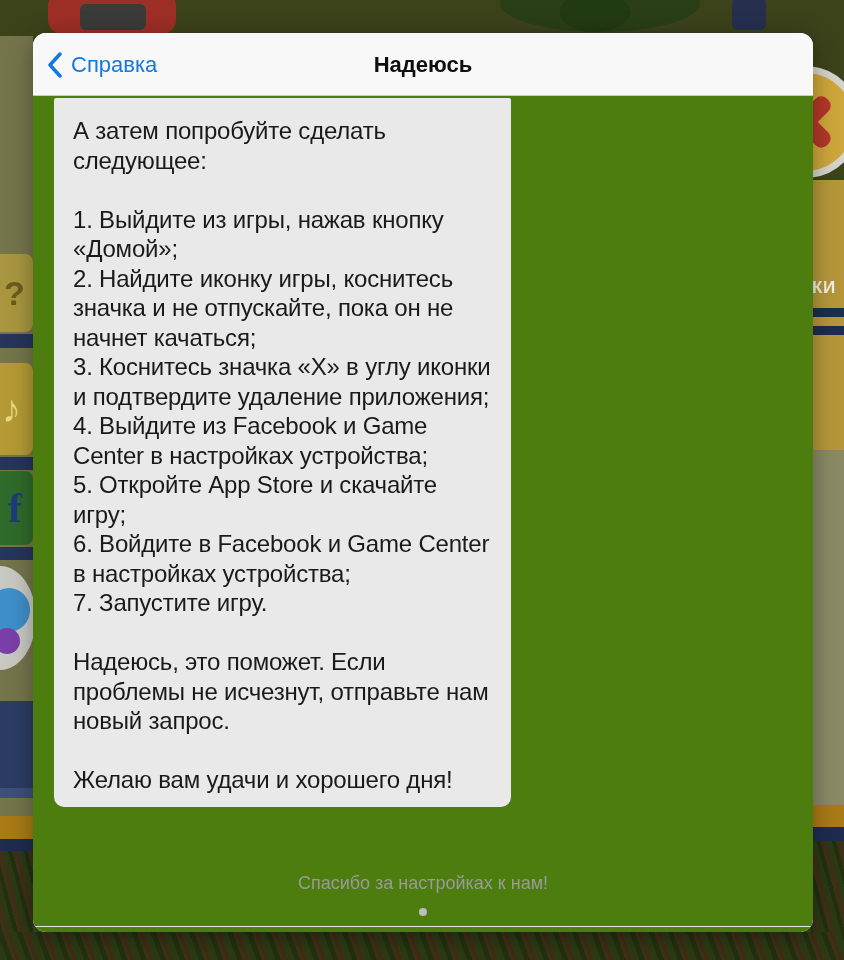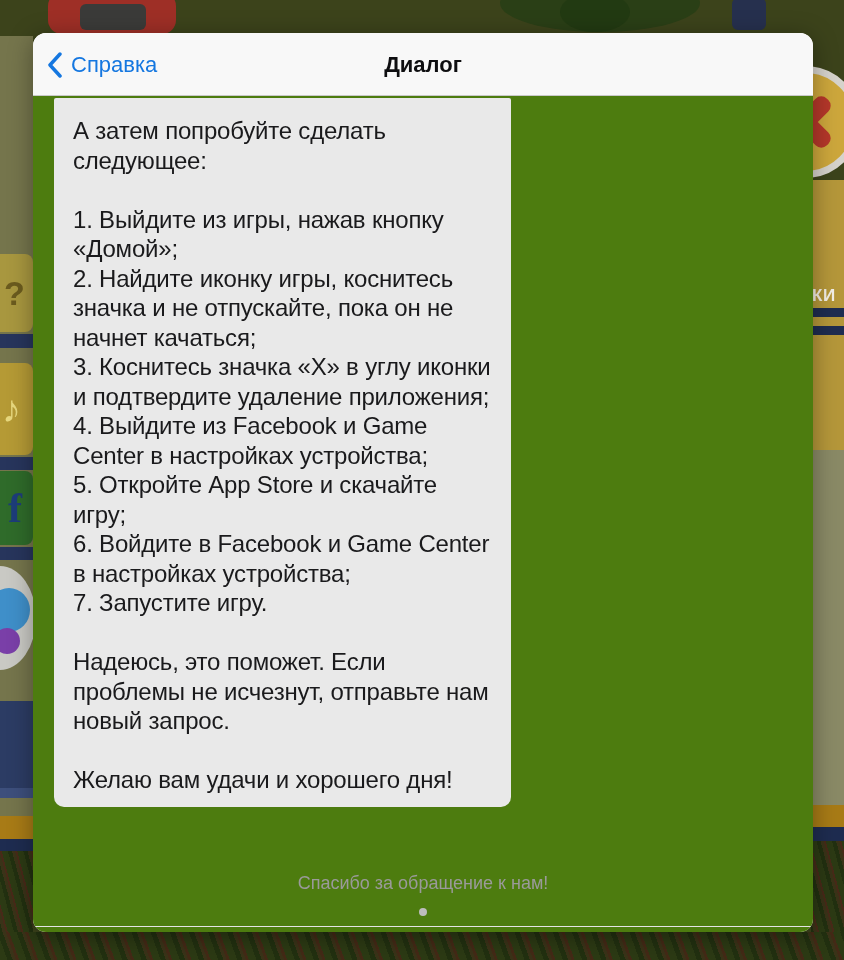--- a/index.html
+++ b/index.html
@@ -35,21 +35,21 @@
   .gold-band{position:absolute;left:0;width:33px;background:#a87b16;}
   .navy-band{position:absolute;left:0;width:33px;background:#1e2c50;}
   .foliage{position:absolute;left:0;width:33px;
     background:repeating-linear-gradient(75deg,#2c3a14 0 6px,#223010 6px 10px,#3a3318 10px 13px,#472a18 13px 15px);}
   .circle-btn{position:absolute;left:-62px;top:66px;width:112px;height:112px;border-radius:50%;
     background:#cda73c;border:7px solid #d6d3cc;box-sizing:border-box;}
   .x-bar{position:absolute;left:50%;top:50%;width:64px;height:18px;background:#b5372a;border-radius:8px;}
   .x-bar.a{transform:translate(-50%,-50%) rotate(45deg);}
   .x-bar.b{transform:translate(-50%,-50%) rotate(-45deg);}
   .right-yellow{position:absolute;left:0;top:180px;width:33px;height:270px;background:#b5973a;}
-  .right-label{position:absolute;left:1px;top:278px;width:33px;color:#f3efe6;font-size:17px;font-weight:bold;letter-spacing:.5px;margin-top:8px;}
+  .right-label{position:absolute;left:1px;top:278px;width:33px;color:#f3efe6;font-size:17px;font-weight:bold;letter-spacing:.5px;}
   .right-olive{position:absolute;left:0;top:450px;width:33px;height:355px;background:#8a8a66;}
   .bg-bottom{left:0;top:932px;width:844px;height:28px;
     background:repeating-linear-gradient(70deg,#2c3a14 0 7px,#223010 7px 12px,#3a3318 12px 15px,#432a16 15px 18px);}
   
   .modal{
     position:absolute;left:33px;top:33px;width:780px;height:899px;
     background:#ffffff;border-radius:13px;overflow:hidden;
     box-shadow:0 4px 24px rgba(0,0,0,.35);z-index:5;
   }
   .navbar{
@@ -145,39 +145,39 @@
   <div class="bg-piece bg-bottom"></div>
 
   <div class="modal">
     <div class="navbar">
       <button class="back-btn">
         <svg width="15" height="26" viewBox="0 0 15 26">
           <path d="M13 2 L3 13 L13 24" fill="none" stroke="#1577e0" stroke-width="3.5" stroke-linecap="round" stroke-linejoin="round"></path>
         </svg>
         <span>Справка</span>
       </button>
-      <div class="nav-title">Диалог</div>
+      <div class="nav-title">Надеюсь</div>
     </div>
 
     <div class="content">
       <div class="bubble">
         <div class="msg">А затем попробуйте сделать следующее:
 
 1. Выйдите из игры, нажав кнопку «Домой»;
 2. Найдите иконку игры, коснитесь значка и не отпускайте, пока он не начнет качаться;
 3. Коснитесь значка «X» в углу иконки и подтвердите удаление приложения;
 4. Выйдите из Facebook и Game Center в настройках устройства;
 5. Откройте App Store и скачайте игру;
 6. Войдите в Facebook и Game Center в настройках устройства;
 7. Запустите игру.
 
 Надеюсь, это поможет. Если проблемы не исчезнут, отправьте нам новый запрос.
 
 Желаю вам удачи и хорошего дня!</div>
       </div>
     </div>
 
-    <div class="closing-note">Спасибо за обращение к нам!</div>
+    <div class="closing-note">Спасибо за настройках к нам!</div>
     <div class="page-dot"></div>
     <div class="bottom-hairline"></div>
   </div>
 
 </div>
 
 </body></html>

